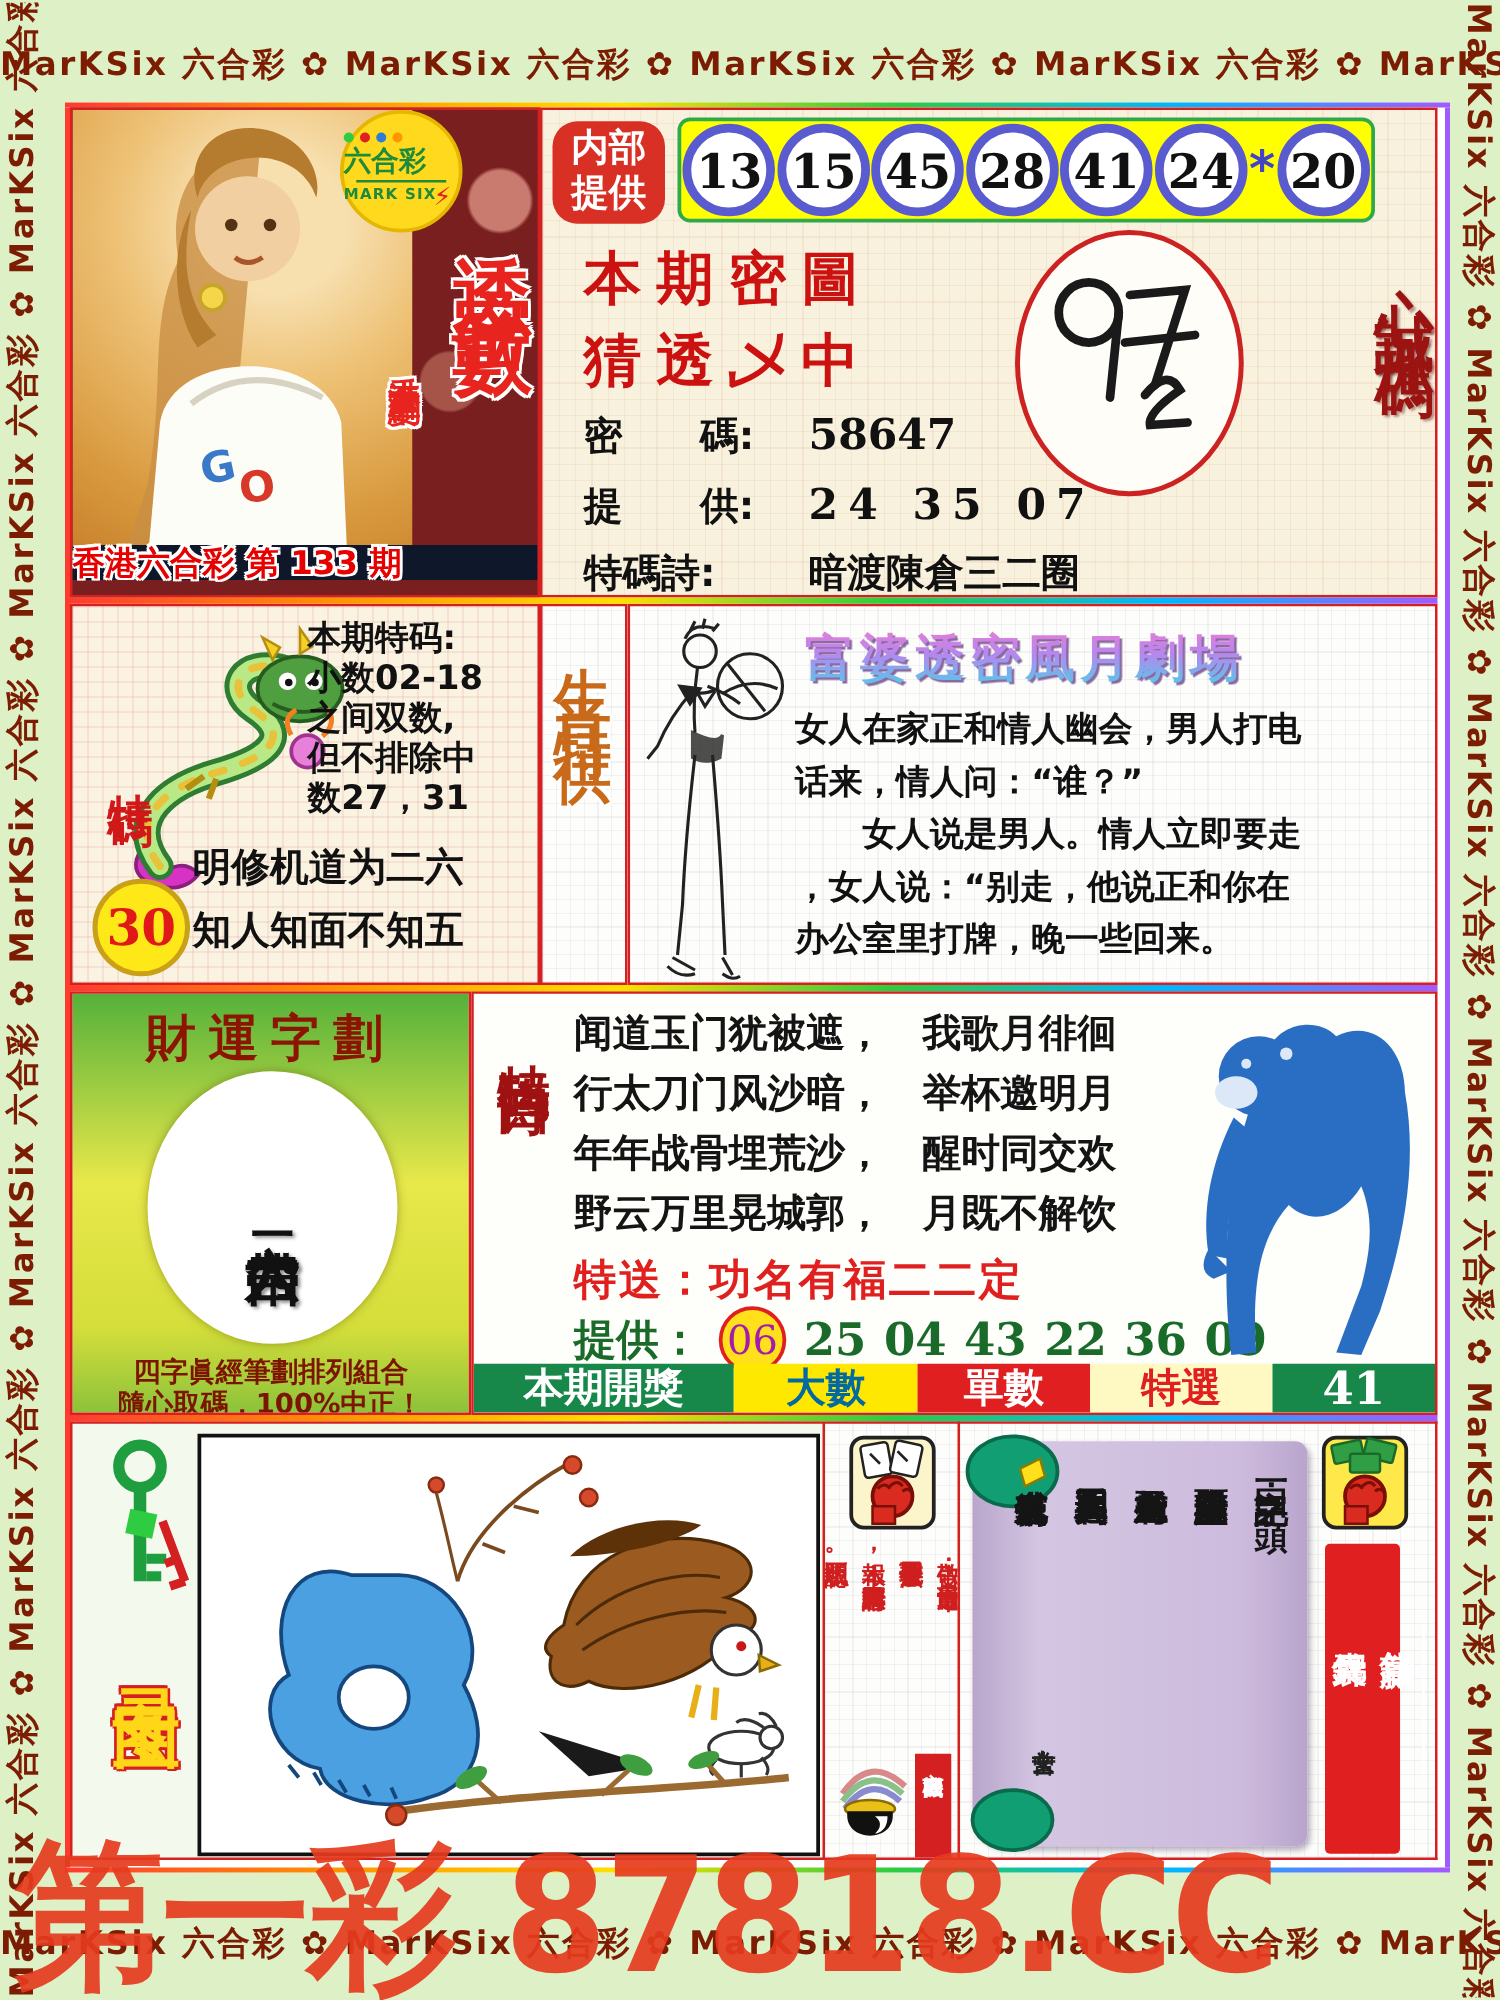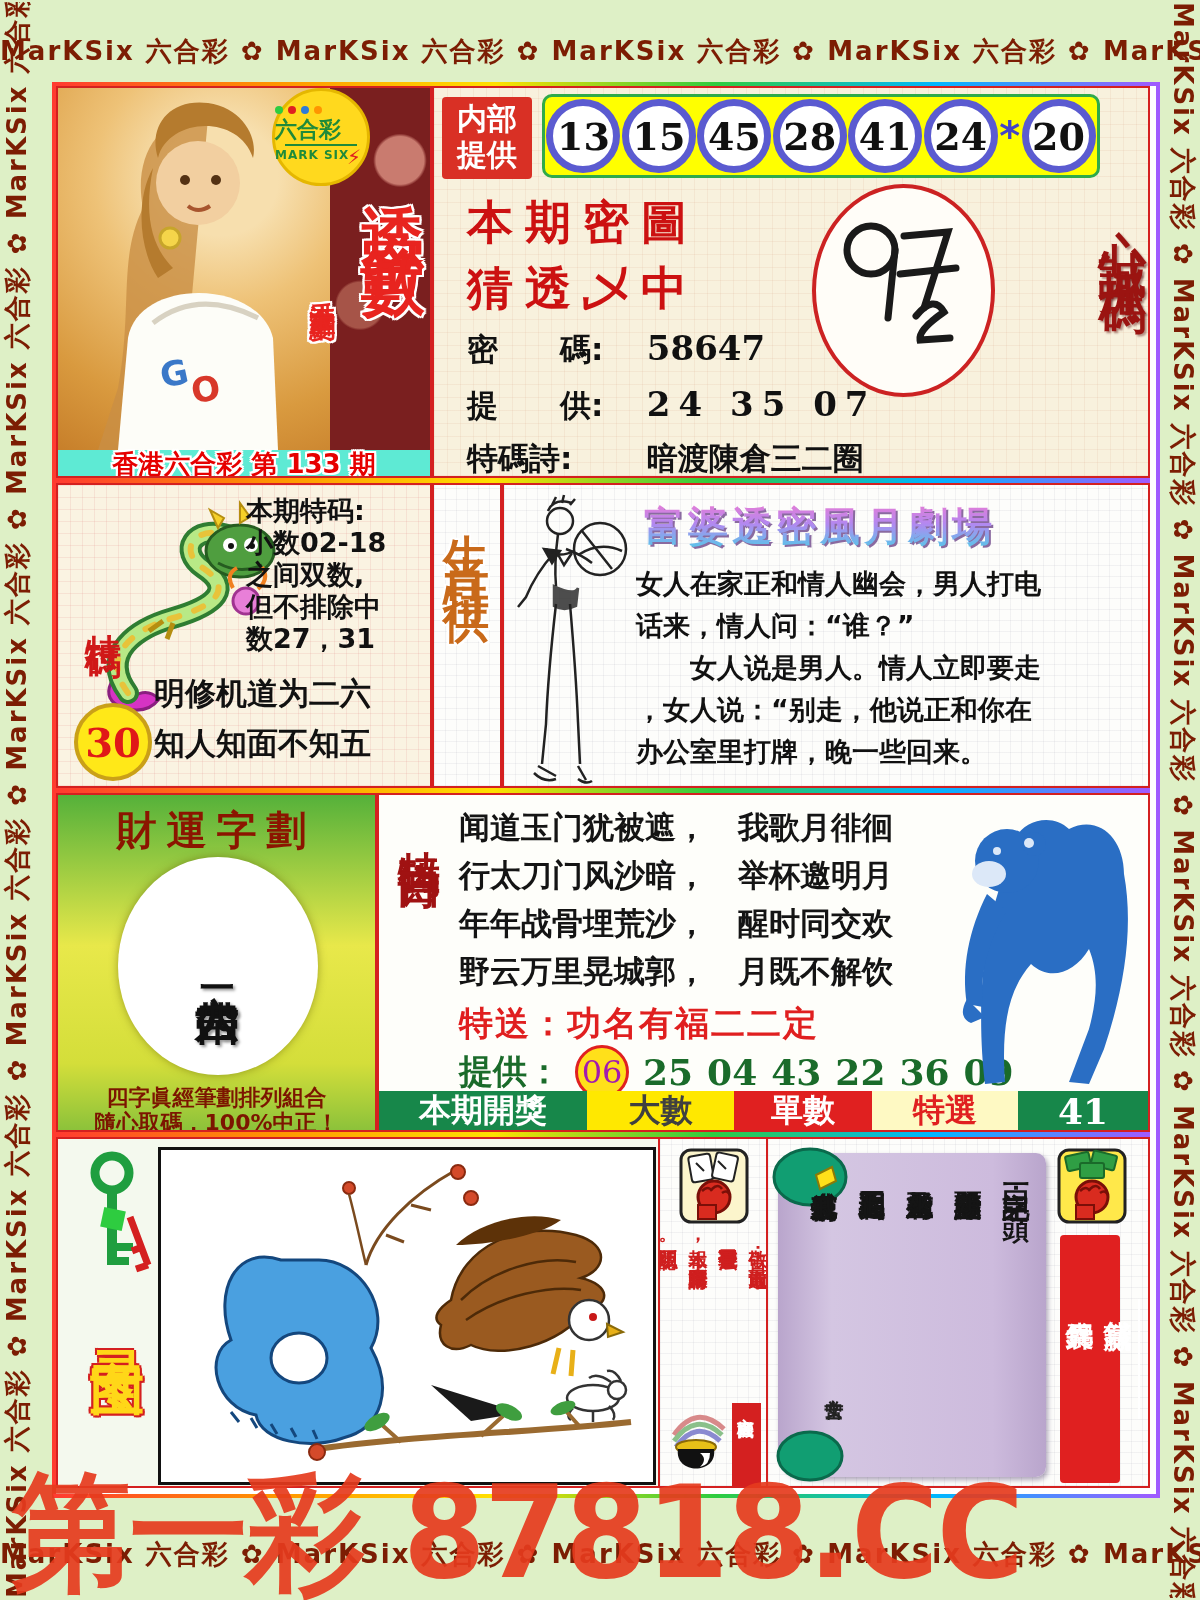--- a/index.html
+++ b/index.html
@@ -16,21 +16,21 @@
   .panel{border:2px solid #d42020;box-sizing:border-box;overflow:hidden;}
   .cream{background:
      repeating-linear-gradient(0deg,rgba(210,150,120,.12) 0 1px,transparent 1px 13px),
      repeating-linear-gradient(90deg,rgba(210,150,120,.12) 0 1px,transparent 1px 13px),#f8f1dd;}
   .whitegrid{background:
      repeating-linear-gradient(0deg,rgba(140,140,160,.10) 0 1px,transparent 1px 11px),
      repeating-linear-gradient(90deg,rgba(140,140,160,.10) 0 1px,transparent 1px 11px),#fdfdfb;}
   .ball{display:inline-flex;align-items:center;justify-content:center;width:60px;height:60px;
      border-radius:50%;background:#fff;border:7px solid #5b5bd0;font-size:38px;font-weight:bold;
      font-family:"DejaVu Serif",serif;color:#111;}
-  .redseal{background:#d93025;color:#fff;border-radius:4px;text-align:center;
+  .redseal{background:#d93025;color:#fff;border-radius:20px;text-align:center;
      font-weight:bold;font-size:30px;line-height:36px;padding-top:4px;}
   .infolabel{display:inline-block;width:170px;font-weight:bold;}
   .seg{display:flex;align-items:center;justify-content:center;font-size:32px;font-weight:bold;height:100%;}
   .vcol{writing-mode:vertical-rl;text-orientation:upright;font-weight:bold;color:#151515;}
   .char-outline-white{text-shadow:-2px 0 #fff,2px 0 #fff,0 -2px #fff,0 2px #fff,-2px -2px #fff,2px 2px #fff,-2px 2px #fff,2px -2px #fff;}
 </style>
 </head>
 <body>
 
 <div class="abs border-band" style="left:0;top:34px;width:1200px;height:40px;text-align:center;">MarKSix 六合彩 ✿  MarKSix 六合彩 ✿  MarKSix 六合彩 ✿  MarKSix 六合彩 ✿  MarKSix 六合彩 ✿  MarKSix 六合彩 ✿</div>
@@ -72,21 +72,21 @@
       <span style="display:inline-block;width:8px;height:8px;border-radius:50%;background:#e02020;"></span>
       <span style="display:inline-block;width:8px;height:8px;border-radius:50%;background:#2e7bd8;"></span>
       <span style="display:inline-block;width:8px;height:8px;border-radius:50%;background:#ff9500;"></span>
     </div>
     <div style="font-size:22px;font-weight:bold;color:#1f8a3a;line-height:24px;">六合彩</div>
     <div style="height:2px;background:#1f8a3a;margin:2px 10px;"></div>
     <div style="font-size:12px;font-weight:bold;color:#1f8a3a;letter-spacing:1px;">MARK SIX</div>
     <div style="position:absolute;right:6px;bottom:14px;color:#e02020;font-size:20px;">⚡</div>
   </div>
 
-  <div class="abs" style="left:0;top:362px;width:372px;height:28px;background:#5eead4;display:flex;align-items:center;justify-content:center;">
+  <div class="abs" style="left:0;top:348px;width:372px;height:28px;background:#0f172a;display:flex;align-items:center;justify-content:flex-start;">
     <span class="char-outline-white" style="color:#e60000;font-weight:bold;font-size:26px;">香港六合彩 第 133 期</span>
   </div>
 </div>
 
 <div class="abs panel cream" style="left:432px;top:86px;width:718px;height:392px;">
   <div class="abs redseal" style="left:8px;top:9px;width:90px;height:78px;">
     <div>内部</div>
     <div>提供</div>
   </div>
   <div class="abs" style="left:108px;top:6px;width:552px;height:78px;background:#ffff00;border:3px solid #2faa4a;border-radius:10px;display:flex;align-items:center;justify-content:space-evenly;">
@@ -233,21 +233,21 @@
     </g>
     <ellipse cx="50" cy="75" rx="17" ry="13" fill="#dce8f8"></ellipse>
     <circle cx="58" cy="52" r="4" fill="#dce8f8"></circle>
     <circle cx="90" cy="44" r="5" fill="#dce8f8"></circle>
   </svg>
 
   <div class="abs" style="left:0;top:296px;width:769px;height:39px;display:flex;">
     <div class="seg" style="width:208px;background:#17874a;color:#fff;">
       <span>本期開獎</span>
       </div>
-    <div class="seg" style="width:147px;background:#ffe800;color:#404040;">
+    <div class="seg" style="width:147px;background:#ffe800;color:#0369a1;">
       <span>大數</span>
       </div>
     <div class="seg" style="width:138px;background:#e02020;color:#fff;">
       <span>單數</span>
       </div>
     <div class="seg" style="width:146px;background:#fef9c3;color:#e02020;">
       <span>特選</span>
       </div>
     <div class="seg serif" style="flex:1;background:#17874a;color:#fff;font-size:36px;">
       <span>41</span>

